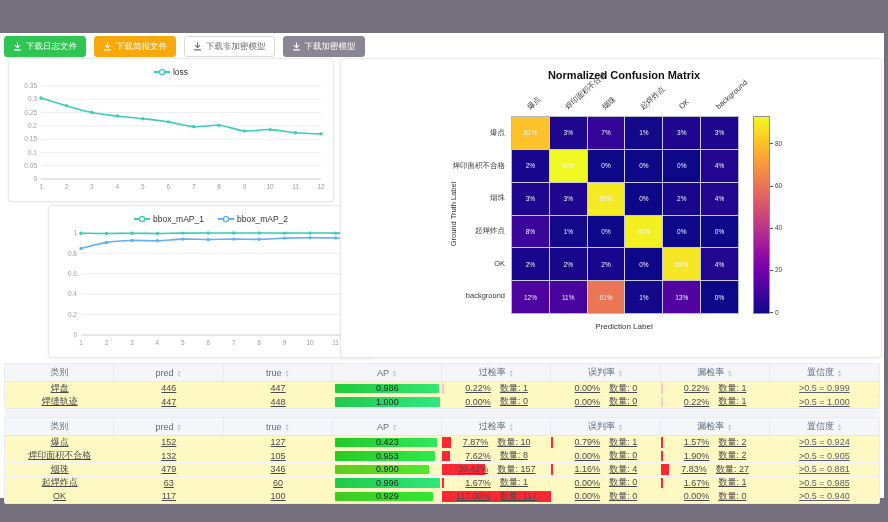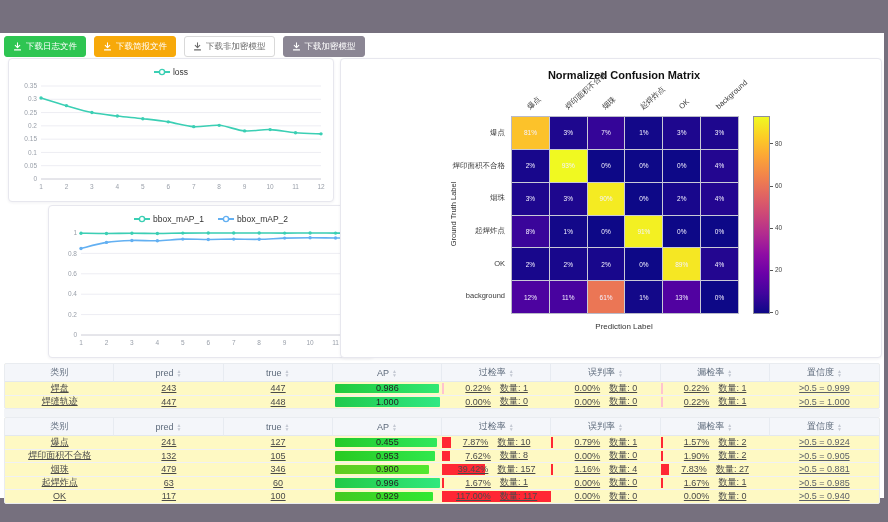--- a/index.html
+++ b/index.html
@@ -331,21 +331,21 @@
             <div class="th">
               <span>置信度</span>
               <span class="sorter">
                 <i>▲</i>
                 <i>▼</i>
               </span>
             </div>
           </div>
           <div class="trow">
             <div class="td">焊盘</div>
-            <div class="td">243</div>
+            <div class="td">446</div>
             <div class="td">447</div>
             <div class="td">
               <div class="ap-wrap">
                 <i class="ap-bar" style="width: 98.6%; background: linear-gradient(90deg, rgb(33, 202, 60), rgb(48, 232, 115));"></i>
                 <div class="ap-val">0.986</div>
               </div>
             </div>
             <div class="td">
               <i class="rate-bar" style="width: 0.22%; min-width: 2px; background: rgb(255, 195, 207);"></i>
               <div class="rate-txt">
@@ -451,26 +451,26 @@
             <div class="th">
               <span>置信度</span>
               <span class="sorter">
                 <i>▲</i>
                 <i>▼</i>
               </span>
             </div>
           </div>
           <div class="trow">
             <div class="td">爆点</div>
-            <div class="td">241</div>
+            <div class="td">152</div>
             <div class="td">127</div>
             <div class="td">
               <div class="ap-wrap">
                 <i class="ap-bar" style="width: 96.7%; background: linear-gradient(90deg, rgb(33, 202, 40), rgb(48, 232, 93));"></i>
-                <div class="ap-val">0.455</div>
+                <div class="ap-val">0.423</div>
               </div>
             </div>
             <div class="td">
               <i class="rate-bar" style="width: 7.87%; min-width: 2px; background: rgb(255, 39, 52);"></i>
               <div class="rate-txt">
                 <span>7.87%</span>
                 <span>数量: 10</span>
               </div>
             </div>
             <div class="td">

